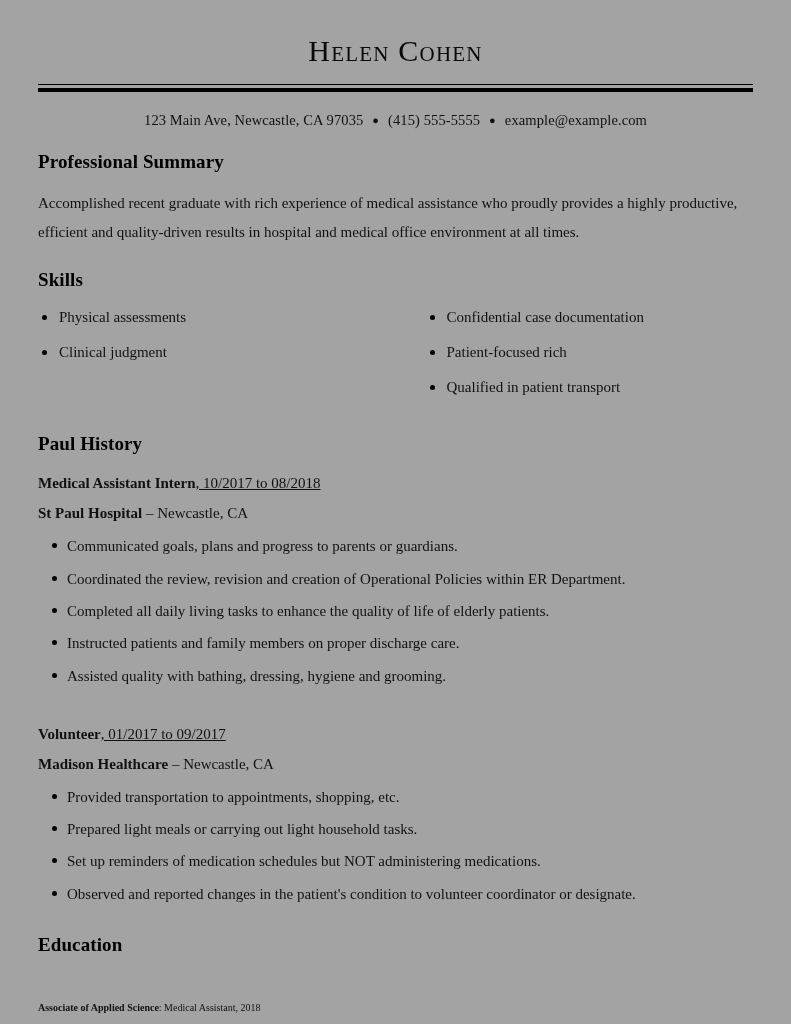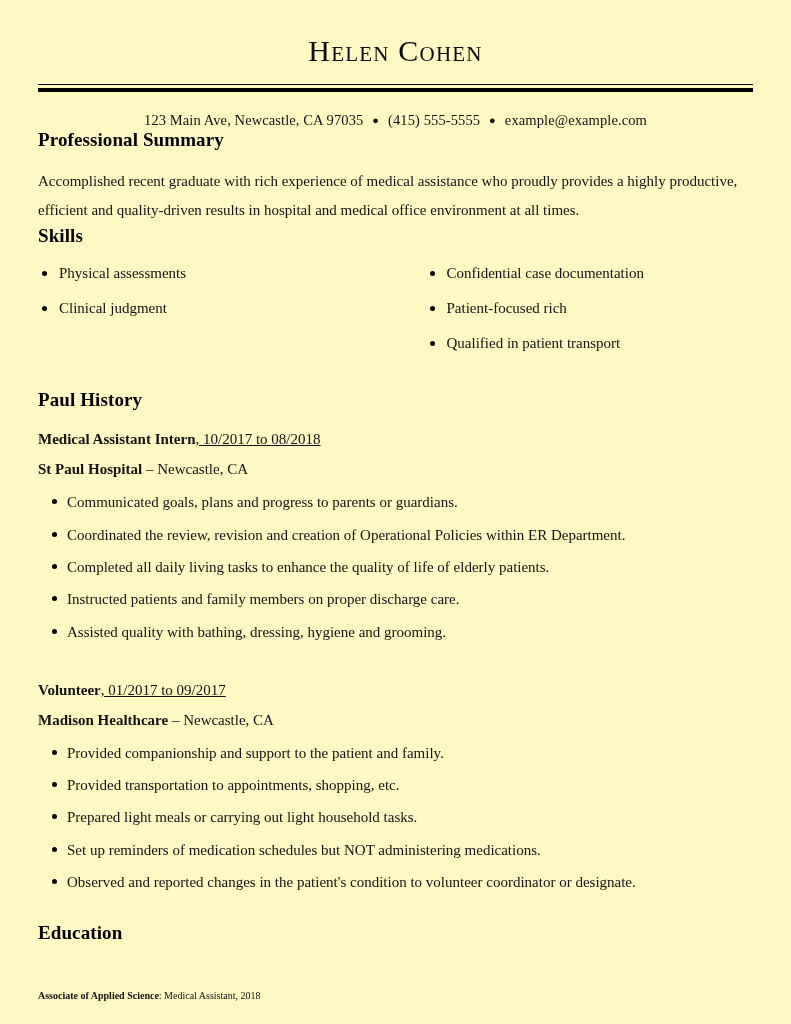--- a/index.html
+++ b/index.html
@@ -14,21 +14,21 @@
     height: 1024px;
     font-family: "Liberation Serif", "DejaVu Serif", serif;
     color: #000000;
     -webkit-font-smoothing: antialiased;
   }
 
   .page {
     position: relative;
     width: 791px;
     height: 1024px;
-    background: #fef9c3;
+    background: #a3a3a3;
     padding: 0 38px;
     overflow: hidden;
   }
 
   
   .header-name {
     text-align: center;
     font-family: "Liberation Serif", "DejaVu Serif", serif;
     font-size: 30px;
     font-variant: small-caps;
@@ -67,20 +67,21 @@
     display: inline-block;
     padding: 0 9px;
     font-size: 11px;
     vertical-align: middle;
     position: relative;
     top: -1px;
   }
 
   
   .section {
+    margin-top: 22px;
   }
   .section-title {
     font-size: 19px;
     font-weight: 700;
     letter-spacing: 0.1px;
     margin: 0 0 16px 0;
     color: #000;
   }
 
   .summary-text {
@@ -253,21 +254,20 @@
     </div>
 
     <div class="job">
       <div class="job-title-line">
         <span class="role">Volunteer</span><span class="dates">, 01/2017 to 09/2017</span>
       </div>
       <div class="job-org-line">
         <span class="org">Madison Healthcare</span><span class="loc"> – Newcastle, CA</span>
       </div>
       <ul class="job-bullets">
-        <li>Provided companionship and support to the patient and family.</li>
         <li>Provided transportation to appointments, shopping, etc.</li>
         <li>Prepared light meals or carrying out light household tasks.</li>
         <li>Set up reminders of medication schedules but NOT administering medications.</li>
         <li>Observed and reported changes in the patient's condition to volunteer coordinator or designate.</li>
       </ul>
     </div>
   </div>
 
   <div class="section education-section">
     <h2 class="section-title">Education</h2>

